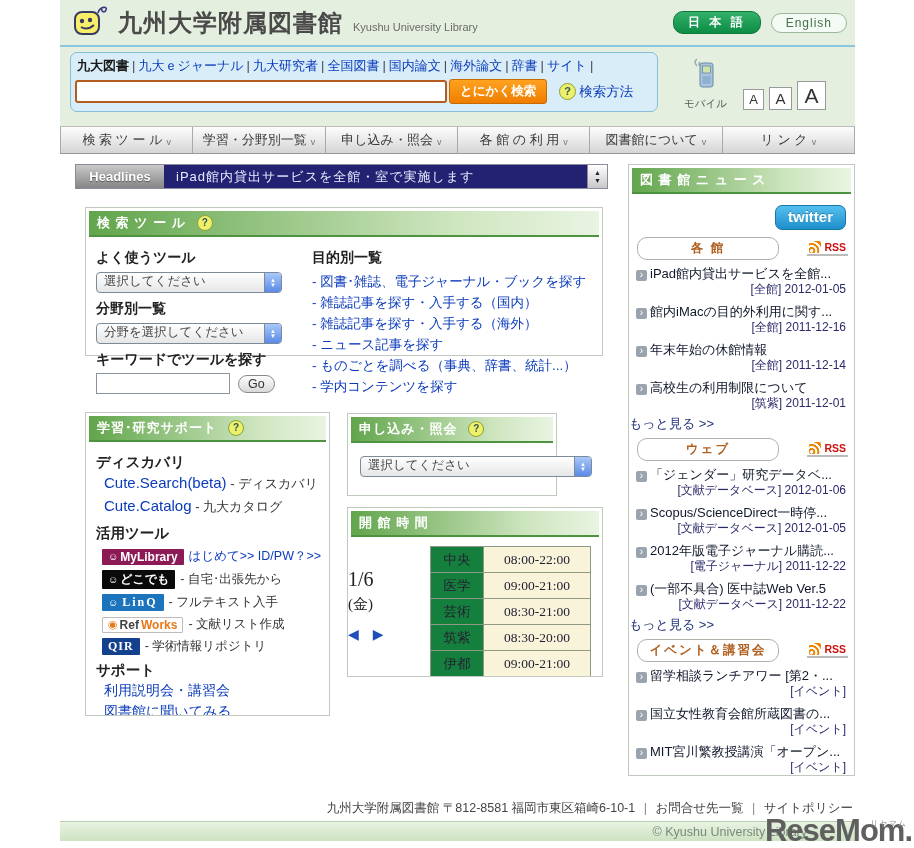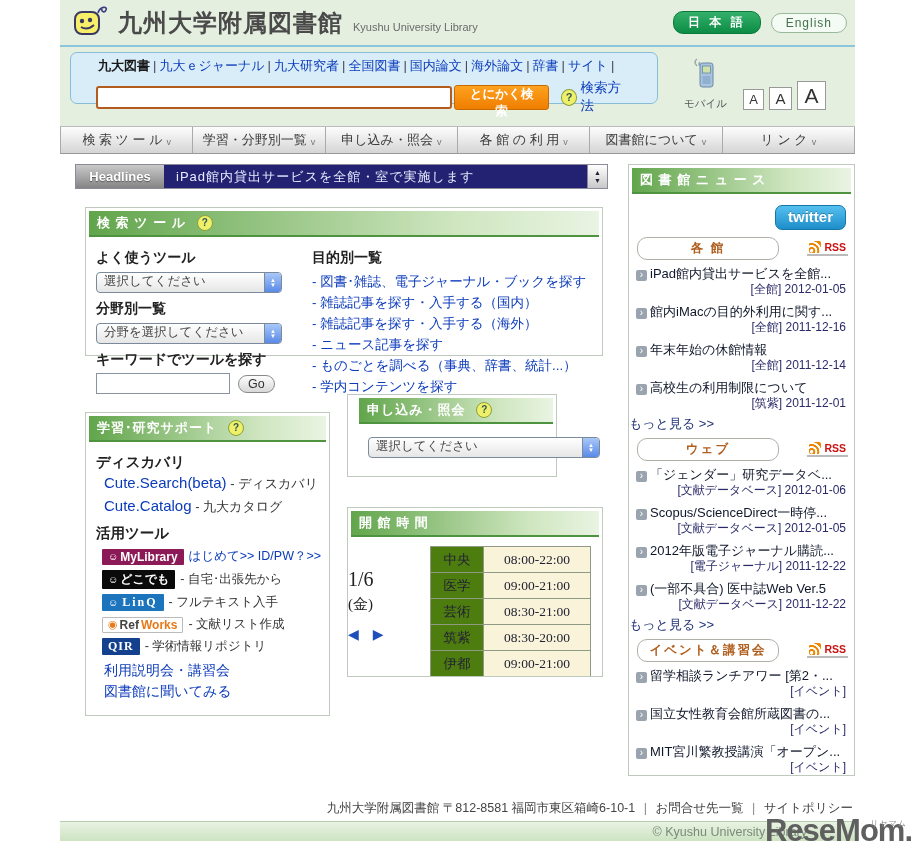--- a/index.html
+++ b/index.html
@@ -13,21 +13,21 @@
   .logo-wrap{display:flex;align-items:center;gap:8px;}
   .site-title{font-size:24px;color:#4a4a4a;font-weight:bold;letter-spacing:1px;}
   .site-sub{font-size:11px;color:#6a6a6a;margin-left:2px;margin-top:8px;}
   .langs{margin-left:auto;display:flex;gap:10px;align-items:center;}
   .lang{display:inline-block;border-radius:10px;font-size:12px;padding:2px 14px;letter-spacing:3px;}
   .lang.ja{background:linear-gradient(#34b06a,#0c8c44);color:#fff;border:1px solid #0a7a3a;font-weight:bold;}
   .lang.en{background:#f4faf4;color:#44724a;border:1px solid #9ab89a;letter-spacing:1px;}
 
   
   .searchstrip{height:74px;background:#e4efdf;display:flex;padding:5px 6px 0 10px;}
-  .qsbox{width:588px;height:52px;background:#d8edf8;border:1px solid #88bdd8;border-radius:7px;padding:4px 25px;box-sizing:border-box;}
+  .qsbox{width:588px;height:60px;background:#d8edf8;border:1px solid #88bdd8;border-radius:7px;padding:4px 4px;box-sizing:border-box;}
   .qstabs{font-size:13px;line-height:18px;white-space:nowrap;}
   .qstab{color:#0b3bbb;margin:0 2px;}
   .qstab.act{color:#1a1a1a;font-weight:bold;}
   .qssep{color:#445;margin:0 1px;}
   .qsrow{display:flex;align-items:center;margin-top:4px;}
   .qsinput{width:360px;height:19px;border:2px solid #b35c1e;border-radius:3px;background:#fff;outline:none;font-size:13px;padding:0 4px;}
   .qsbtn{height:25px;background:linear-gradient(#ffa21f,#ef7d00);border:1px solid #c86a00;border-radius:3px;color:#fff;font-weight:bold;font-size:12.5px;padding:0 10px;margin-left:2px;cursor:pointer;}
   .helpicon{width:15px;height:15px;border-radius:50%;background:#eef06a;border:1px solid #8aa03a;color:#355;font-weight:bold;font-size:11px;line-height:15px;text-align:center;display:inline-block;margin-left:12px;}
   .helplink{color:#0b3bbb;font-size:13.5px;margin-left:3px;}
   .mobilewrap{margin-left:26px;text-align:center;padding-top:6px;}
@@ -81,32 +81,32 @@
   .badge.dokodemo{background:#0a0a0a;}
   .badge.linq{background:#1b74bc;letter-spacing:2px;font-family:"Liberation Serif",serif;}
   .badge.refworks{background:#fff;border:1px solid #bbb;color:#444;padding:0 5px;}
   .badge.refworks .bic{color:#e87818;font-size:11px;}
   .badge.refworks .b2{color:#e87818;font-weight:bold;}
   .badge.qir{background:#14418e;letter-spacing:1px;font-family:"Liberation Serif",serif;}
   .tdesc{font-size:12.5px;color:#333;}
   .tdesc.links{color:#0b3bbb;}
   .slink{display:block;color:#0b3bbb;font-size:14px;line-height:21px;margin-left:8px;}
 
-  .apply-box{left:287px;top:240px;width:210px;height:83px;padding-left:8px;}
+  .apply-box{left:287px;top:259px;width:210px;height:83px;}
   .apply-box .macsel{margin:10px 0 0 12px;}
 
   .hours-box{left:287px;top:353px;width:256px;height:170px;overflow:hidden;}
   .hours-flex{display:flex;padding-top:6px;}
   .date-col{width:82px;padding-top:22px;}
   .hdate{font-size:20px;color:#222;font-family:"Liberation Serif",serif;}
   .hday{font-size:15px;color:#222;font-family:"Liberation Serif",serif;margin-top:4px;}
   .harrows{margin-top:12px;color:#1e4fbb;font-size:14px;letter-spacing:5px;cursor:pointer;}
   .htable{border-collapse:collapse;}
   .htable td{border:1px solid #8e9a84;height:23px;text-align:center;font-size:13.5px;color:#223;}
-  .htable .hn{width:50px;background:#4d7c0f;font-family:Liberation Mono, monospace;}
+  .htable .hn{width:50px;background:#15803d;font-family:Liberation Mono, monospace;}
   .htable .ht{width:104px;background:#f9f3da;font-family:"Liberation Serif",serif;}
   .htable .hlink{color:#223388;}
 
   
   .news-box{left:568px;top:10px;width:227px;height:612px;overflow:hidden;}
   .tw-row{text-align:right;padding:8px 8px 2px 0;}
   .tw-btn{display:inline-block;background:linear-gradient(#55c0ef,#1e8ecb);border:1px solid #1577a8;border-radius:7px;color:#fff;font-weight:bold;font-size:15px;padding:2px 12px 4px;text-shadow:0 -1px 0 rgba(0,0,0,.25);cursor:pointer;}
   .pill-row{display:flex;justify-content:space-between;align-items:center;padding:5px 6px 2px 8px;}
   .pill{display:inline-block;width:140px;text-align:center;border:1px solid #b0b0a8;border-radius:10px;color:#b06020;font-weight:bold;font-size:12.5px;padding:2px 0;background:#fff;letter-spacing:2px;}
   .rss-wrap{display:inline-flex;align-items:center;gap:3px;border-bottom:2px solid #bbb;padding:0 2px 1px;cursor:pointer;}
@@ -299,20 +299,21 @@
               </span>
               <span class="tdesc">- 文献リスト作成</span>
             </div>
             <div class="tool-row">
               <span class="badge qir">
                 <span class="b1">QIR</span>
               </span>
               <span class="tdesc">- 学術情報リポジトリ</span>
             </div>
           </div>
+        <div class="sh">サポート</div>
         <div id="supportlinks">
             <a class="slink">利用説明会・講習会</a>
             <a class="slink">図書館に聞いてみる</a>
           </div>
 
       </div>
     </div>
 
     <div class="box apply-box">
       <div class="box-h">

